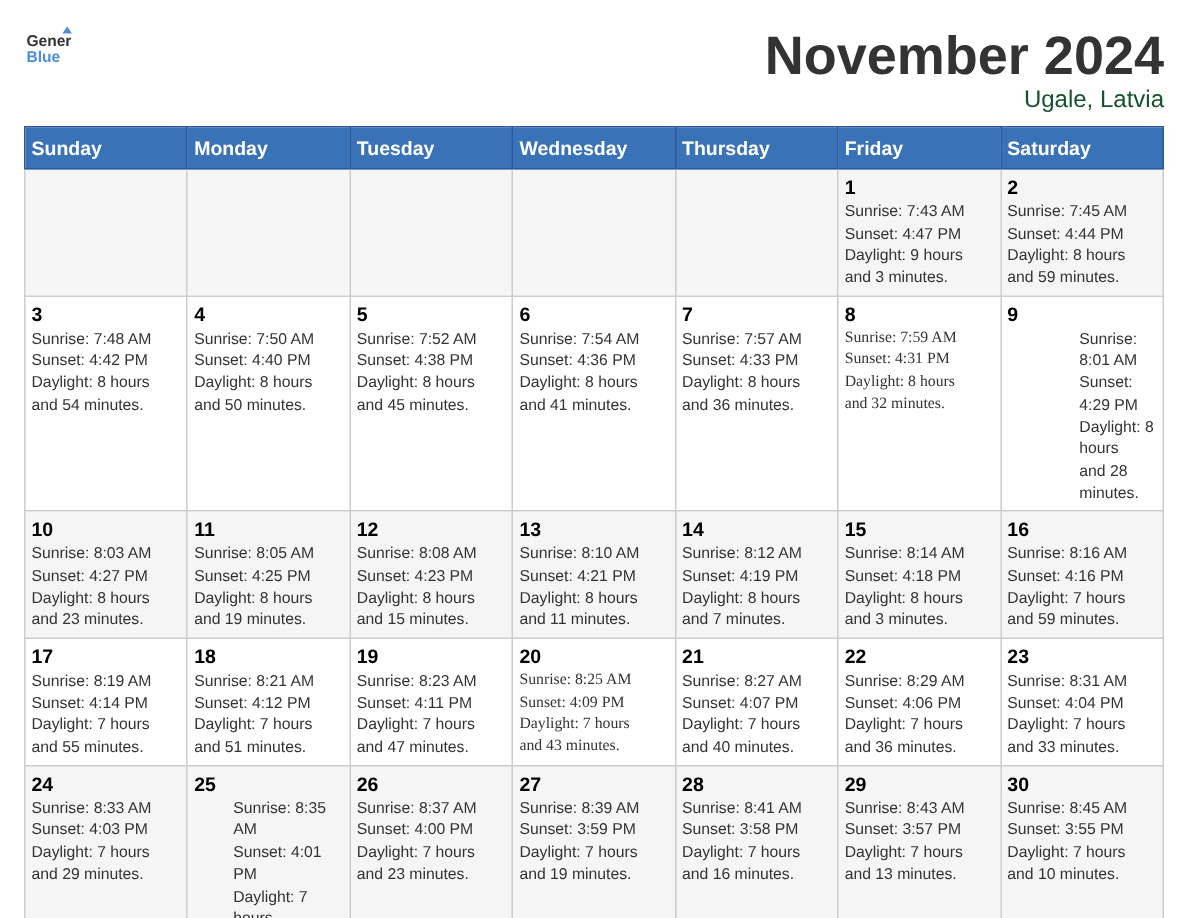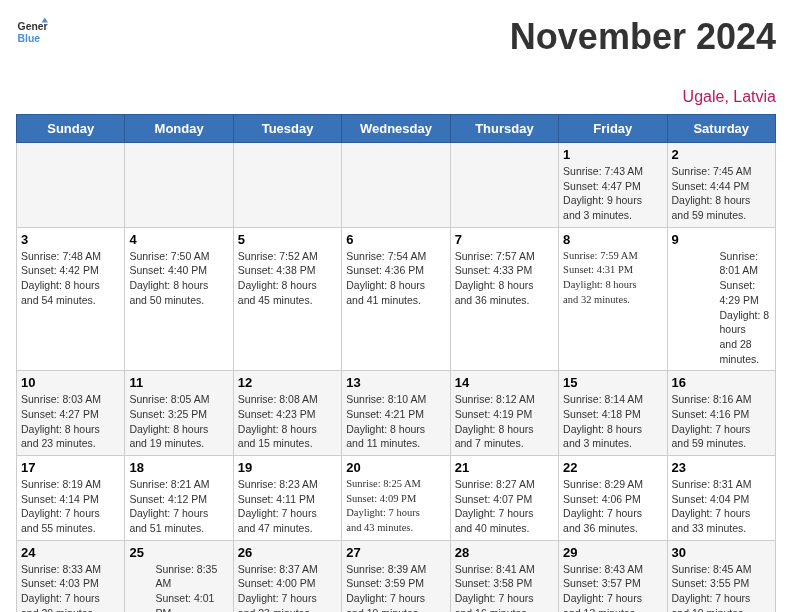--- a/index.html
+++ b/index.html
@@ -26,35 +26,34 @@
       height: 32px;
     }
     .title-block { text-align: right; }
     .month-title {
       font-size: 36px;
       font-weight: bold;
       color: #333;
     }
     .location {
       font-size: 16px;
-      color: #be185d;
-      margin-top: 30px;
+      color: #14532d;
     }
     table {
       width: 100%;
       border-collapse: collapse;
       font-size: 11px;
     }
     thead tr {
       background-color: #3a72b8;
       color: #fff;
     }
     thead th {
       padding: 6px 4px;
-      text-align: center;
+      text-align: left;
       font-size: 13px;
       font-weight: bold;
       border: 1px solid #2a5a9a;
     }
     tbody tr {
       vertical-align: top;
     }
     tbody td {
       border: 1px solid #ccc;
       padding: 4px;
@@ -185,21 +184,21 @@
         <td>
           <span class="day-num">10</span>
           <div class="day-info" style="white-space: pre-line;">Sunrise: 8:03 AM
 Sunset: 4:27 PM
 Daylight: 8 hours
 and 23 minutes.</div>
         </td>
         <td>
           <span class="day-num">11</span>
           <div class="day-info" style="white-space: pre-line;">Sunrise: 8:05 AM
-Sunset: 3:25 PM
+Sunset: 4:25 PM
 Daylight: 8 hours
 and 19 minutes.</div>
         </td>
         <td>
           <span class="day-num">12</span>
           <div class="day-info" style="white-space: pre-line;">Sunrise: 8:08 AM
 Sunset: 4:23 PM
 Daylight: 8 hours
 and 15 minutes.</div>
         </td>

